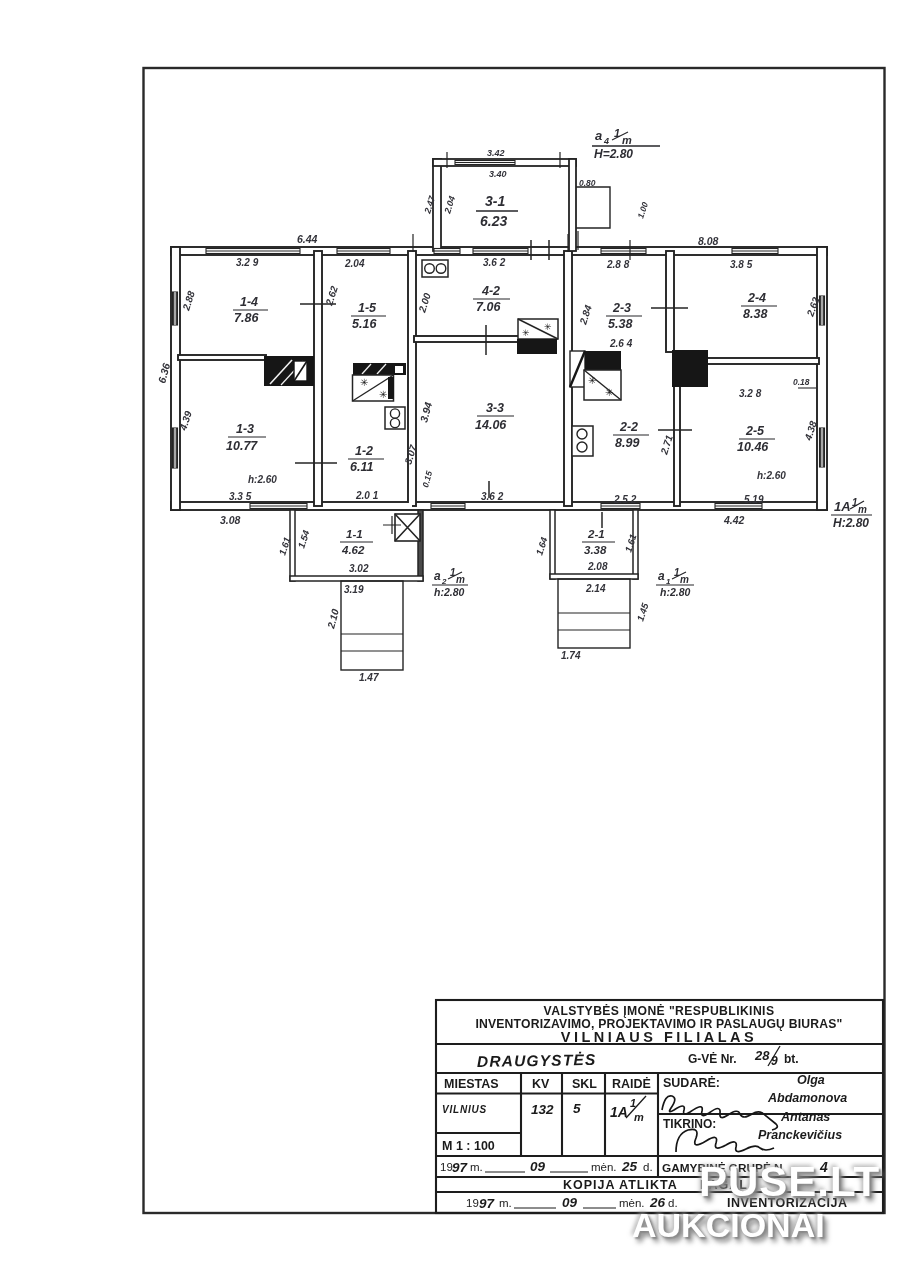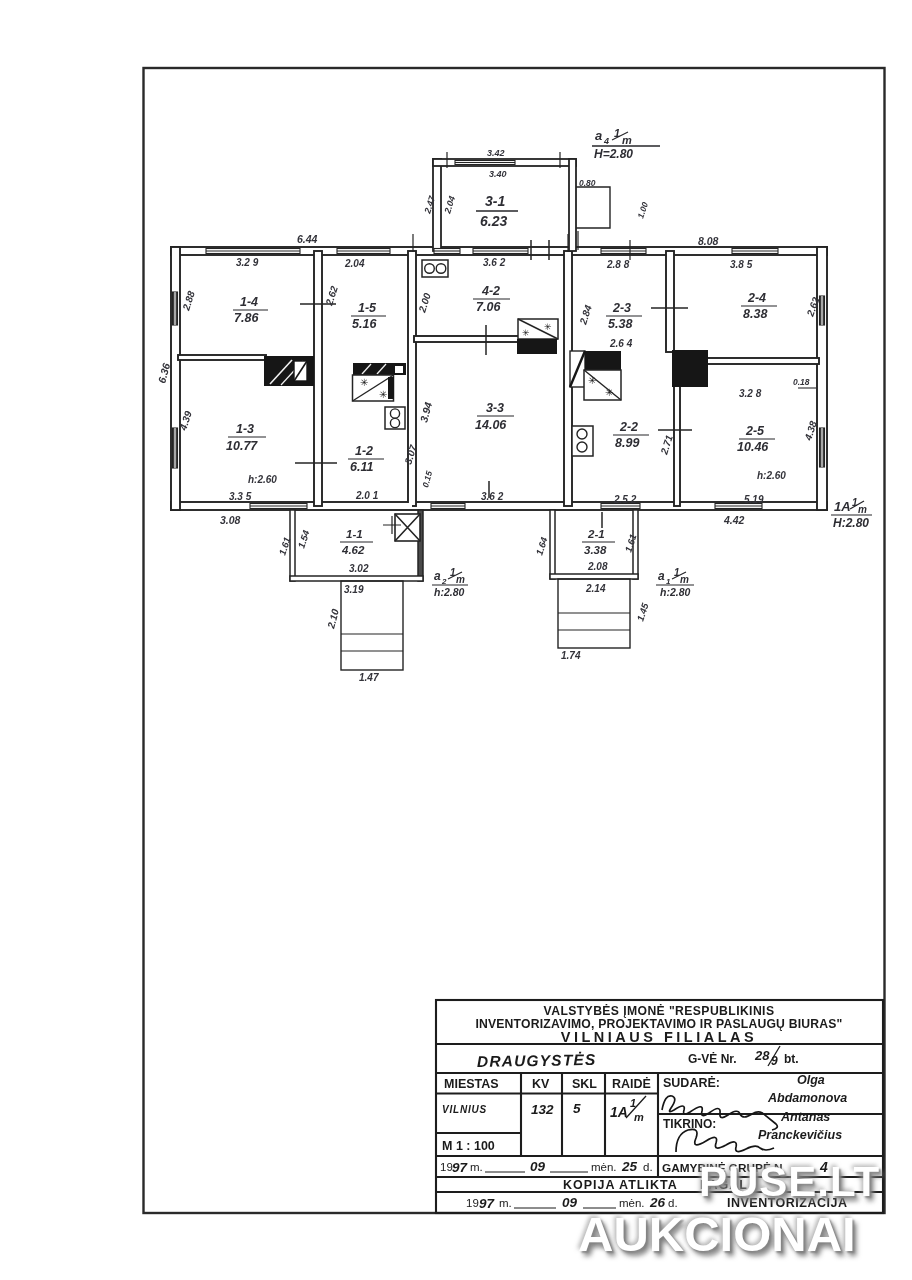--- a/index.html
+++ b/index.html
@@ -499,15 +499,15 @@
 </g>
 
 <path d="M662 1110 q3 -16 10 -14 q6 2 -1 12 q-4 6 3 2 q12 -8 10 0 q-2 7 6 2 q14 -10 12 -1 q-2 8 7 2 q12 -9 11 0 q-1 8 8 2 q10 -7 12 -1 q3 6 12 0 q8 -5 14 2 l10 8 q4 4 -4 6" stroke="#161616" stroke-width="1.7" fill="none"></path>
 
 <path d="M676 1152 q0 -18 12 -22 q12 -3 8 8 q-5 12 10 3 q13 -8 10 2 q-3 9 10 2 q12 -7 10 2 q-2 8 10 2 q10 -5 14 -1 q5 4 14 0" stroke="#161616" stroke-width="1.7" fill="none"></path>
 </svg>
 
 
 <div class="wm" style="left:699px;top:1158px;font-size:42px;letter-spacing:1px;">PUSE.LT</div>
 
-<div class="wm" style="left:578px;top:1206px;font-size:49px;letter-spacing:0px;">AUKCIONAI</div>
+<div class="wm" style="left:632px;top:1206px;font-size:34px;letter-spacing:0px;">AUKCIONAI</div>
 
 
 
 </body></html>

